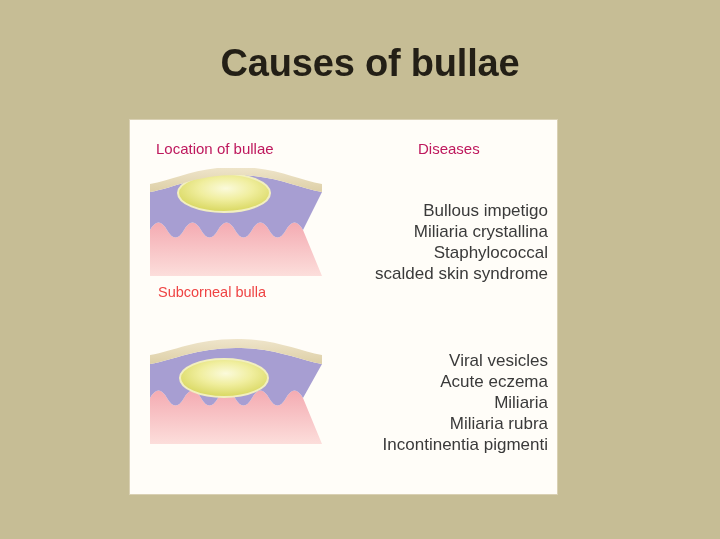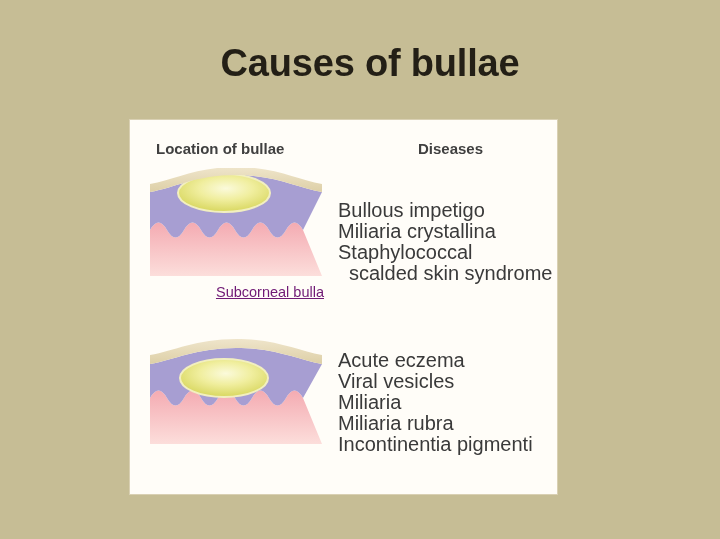--- a/index.html
+++ b/index.html
@@ -39,22 +39,22 @@
     width: 427px;
     height: 374px;
     background: #fffdf8;
     box-shadow: 0 0 0 1px rgba(220,212,184,0.85);
   }
 
   
   .col-header {
     position: absolute;
     font-size: 15px;
-    font-weight: bold;
-    color: #404040;
+    font-weight: normal;
+    color: #be185d;
     white-space: nowrap;
     text-align: right;
   }
   .col-header.location { left: 26px; top: 20px; }
   .col-header.diseases { left: 288px; top: 20px; }
 
   
   .skin-block {
     position: absolute;
     left: 18px;
@@ -70,42 +70,42 @@
   }
   .skin-figure svg {
     display: block;
     width: 176px;
     height: 110px;
   }
 
   .skin-caption {
     margin-top: 6px;
     font-size: 14.5px;
-    color: #701a75;
-    text-align: right;
+    color: #ef4444;
+    text-align: left;
     white-space: nowrap;
-    text-decoration: underline;
   }
   .skin-block.first .skin-caption  { padding-left: 10px; }
   .skin-block.second .skin-caption { padding-left: 0; }
 
   
   .disease-list {
     position: absolute;
     left: 208px;
     width: 210px;
   }
   .disease-list.first  { top: 80px; }
   .disease-list.second { top: 230px; }
 
   .disease-item {
-    font-size: 20px;
+    font-size: 17px;
     line-height: 21px;
     color: #3a3a3a;
     white-space: nowrap;
+    text-align: right;
   }
   .disease-item.indent { padding-left: 11px; }
 </style>
 </head>
 <body>
 
 <div class="slide-title">Causes of bullae</div>
 
 <div class="figure-panel">
 
@@ -216,20 +216,20 @@
                    C128,12 150,24 174,28
                    L174,19
                    C150,15 128,3 88,3
                    C48,3 26,15 2,19 Z" fill="url(#corneum2)"></path>
         </g>
       </svg>
     </div>
   </div>
 
   <div class="disease-list second">
+    <div class="disease-item">Viral vesicles</div>
     <div class="disease-item">Acute eczema</div>
-    <div class="disease-item">Viral vesicles</div>
     <div class="disease-item">Miliaria</div>
     <div class="disease-item">Miliaria rubra</div>
     <div class="disease-item">Incontinentia pigmenti</div>
   </div>
 
 </div>
 
 </body></html>

